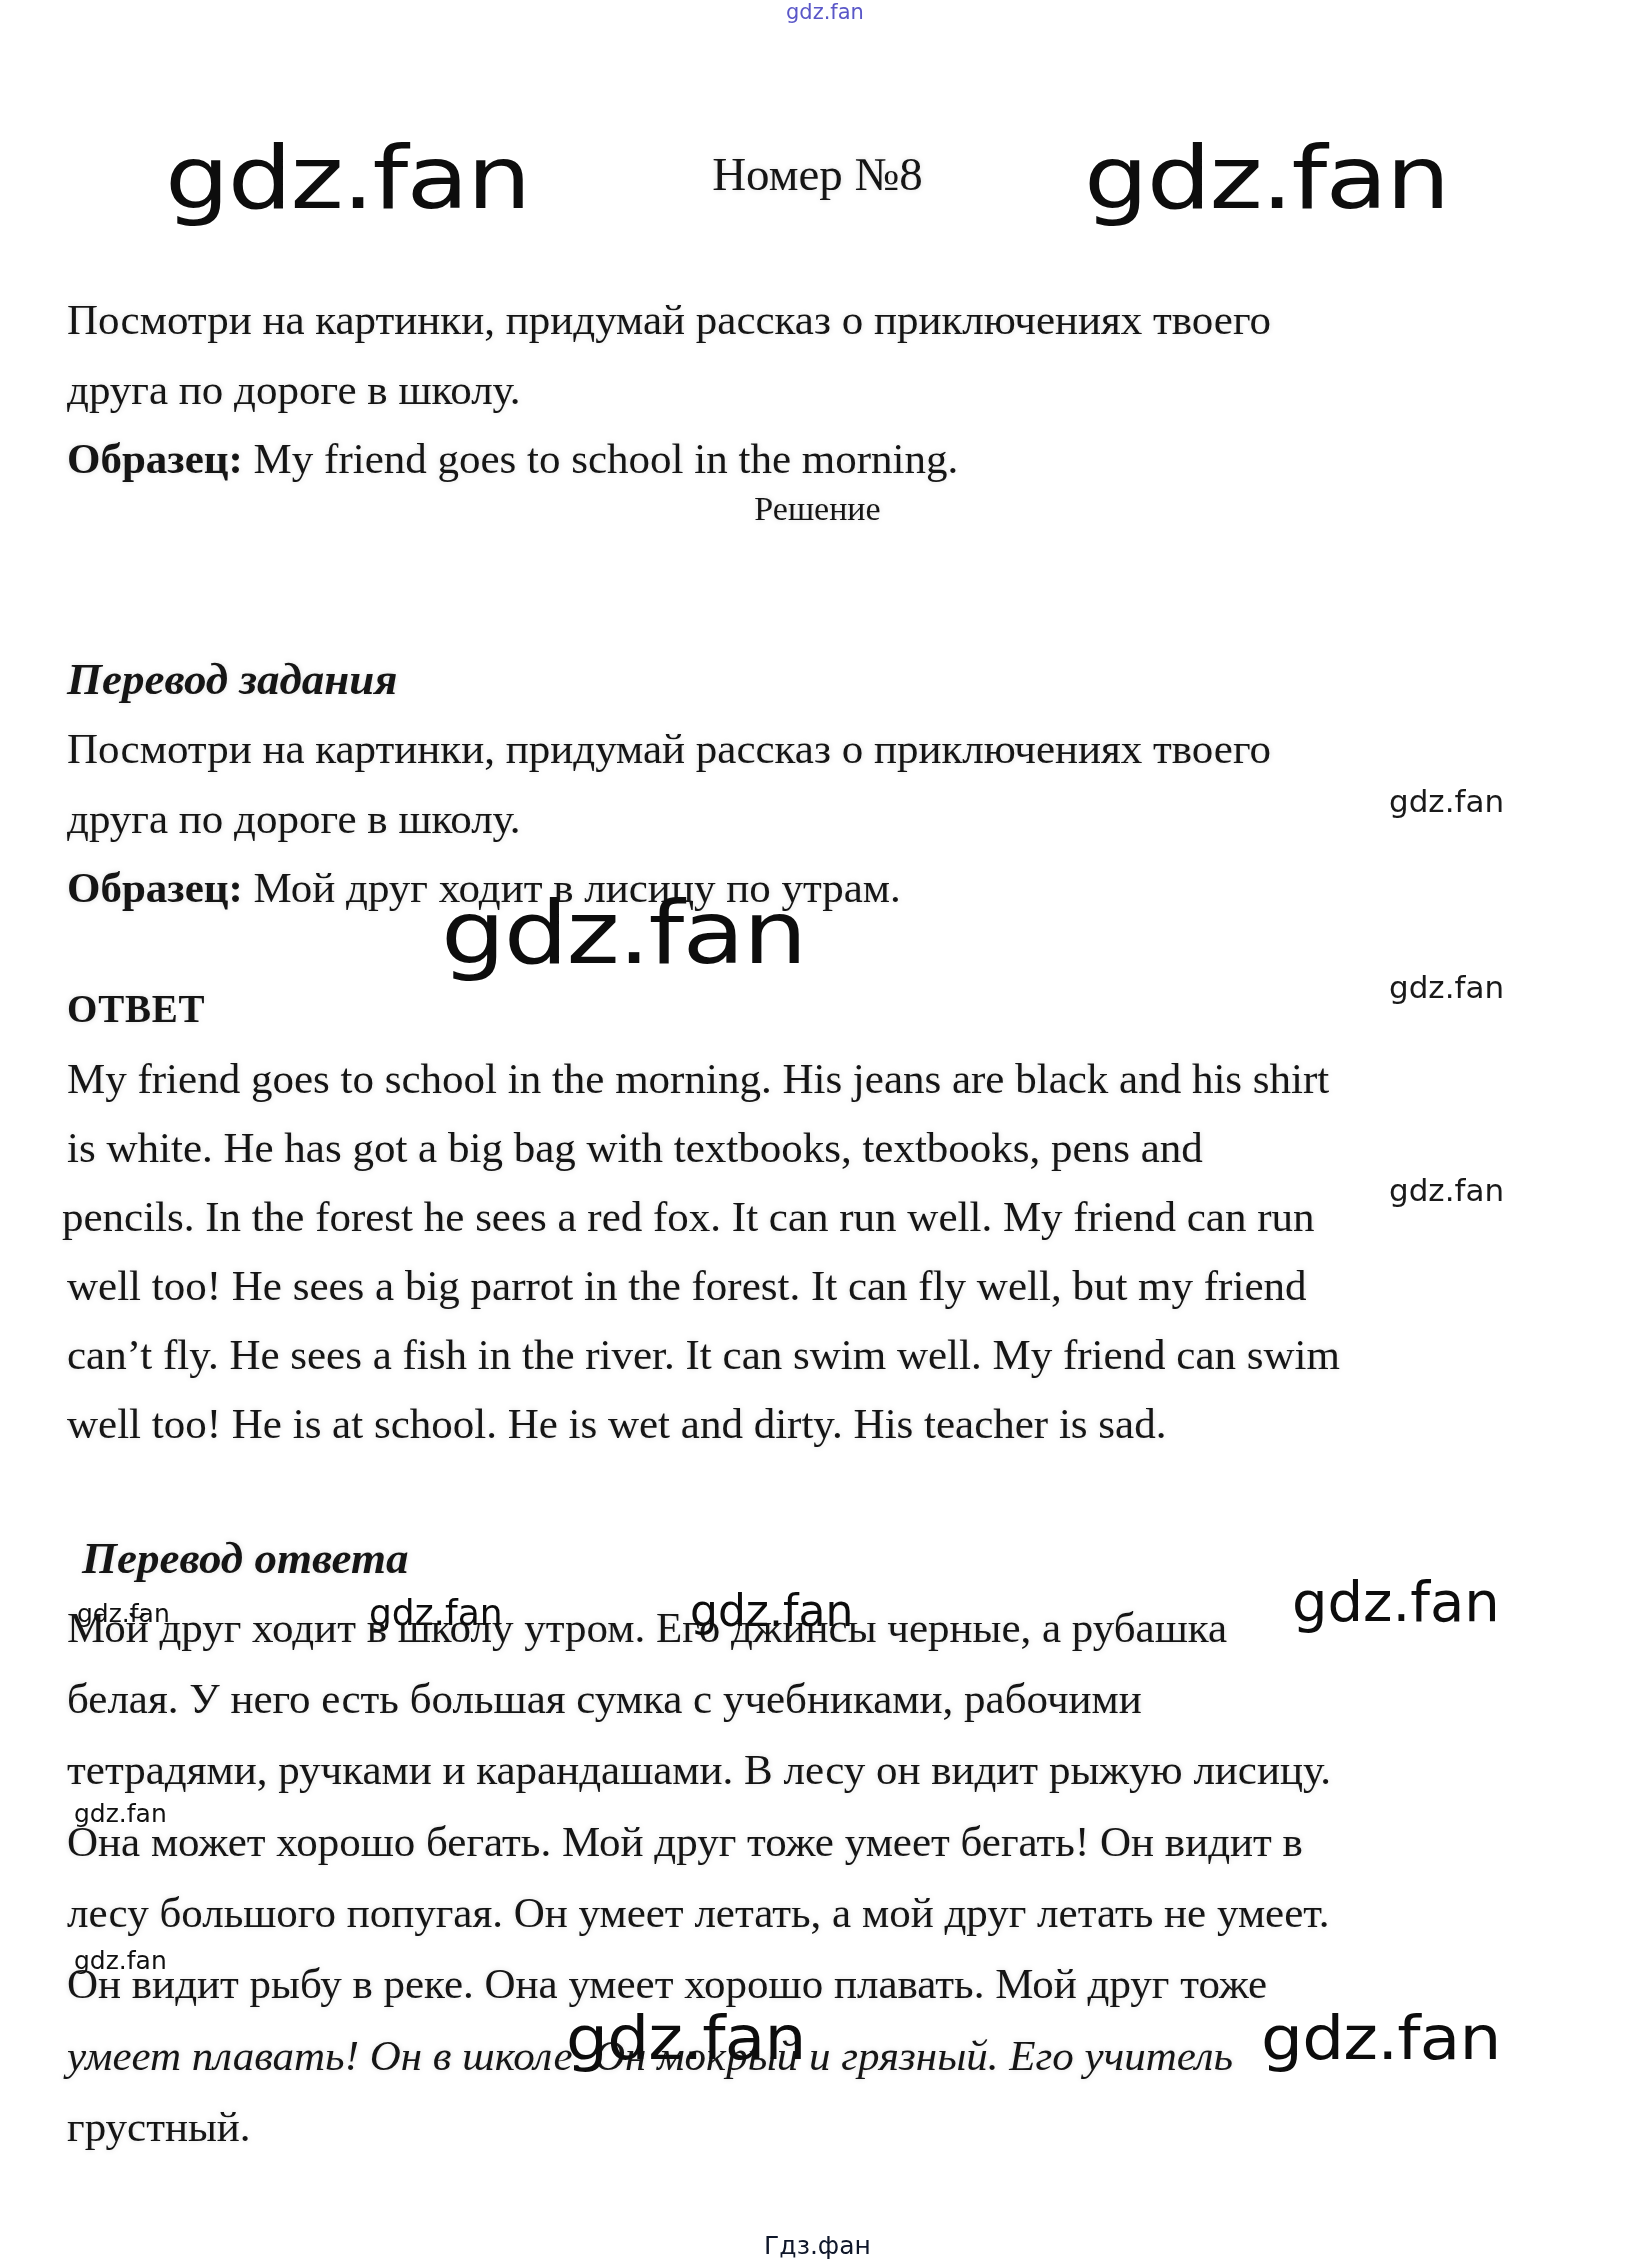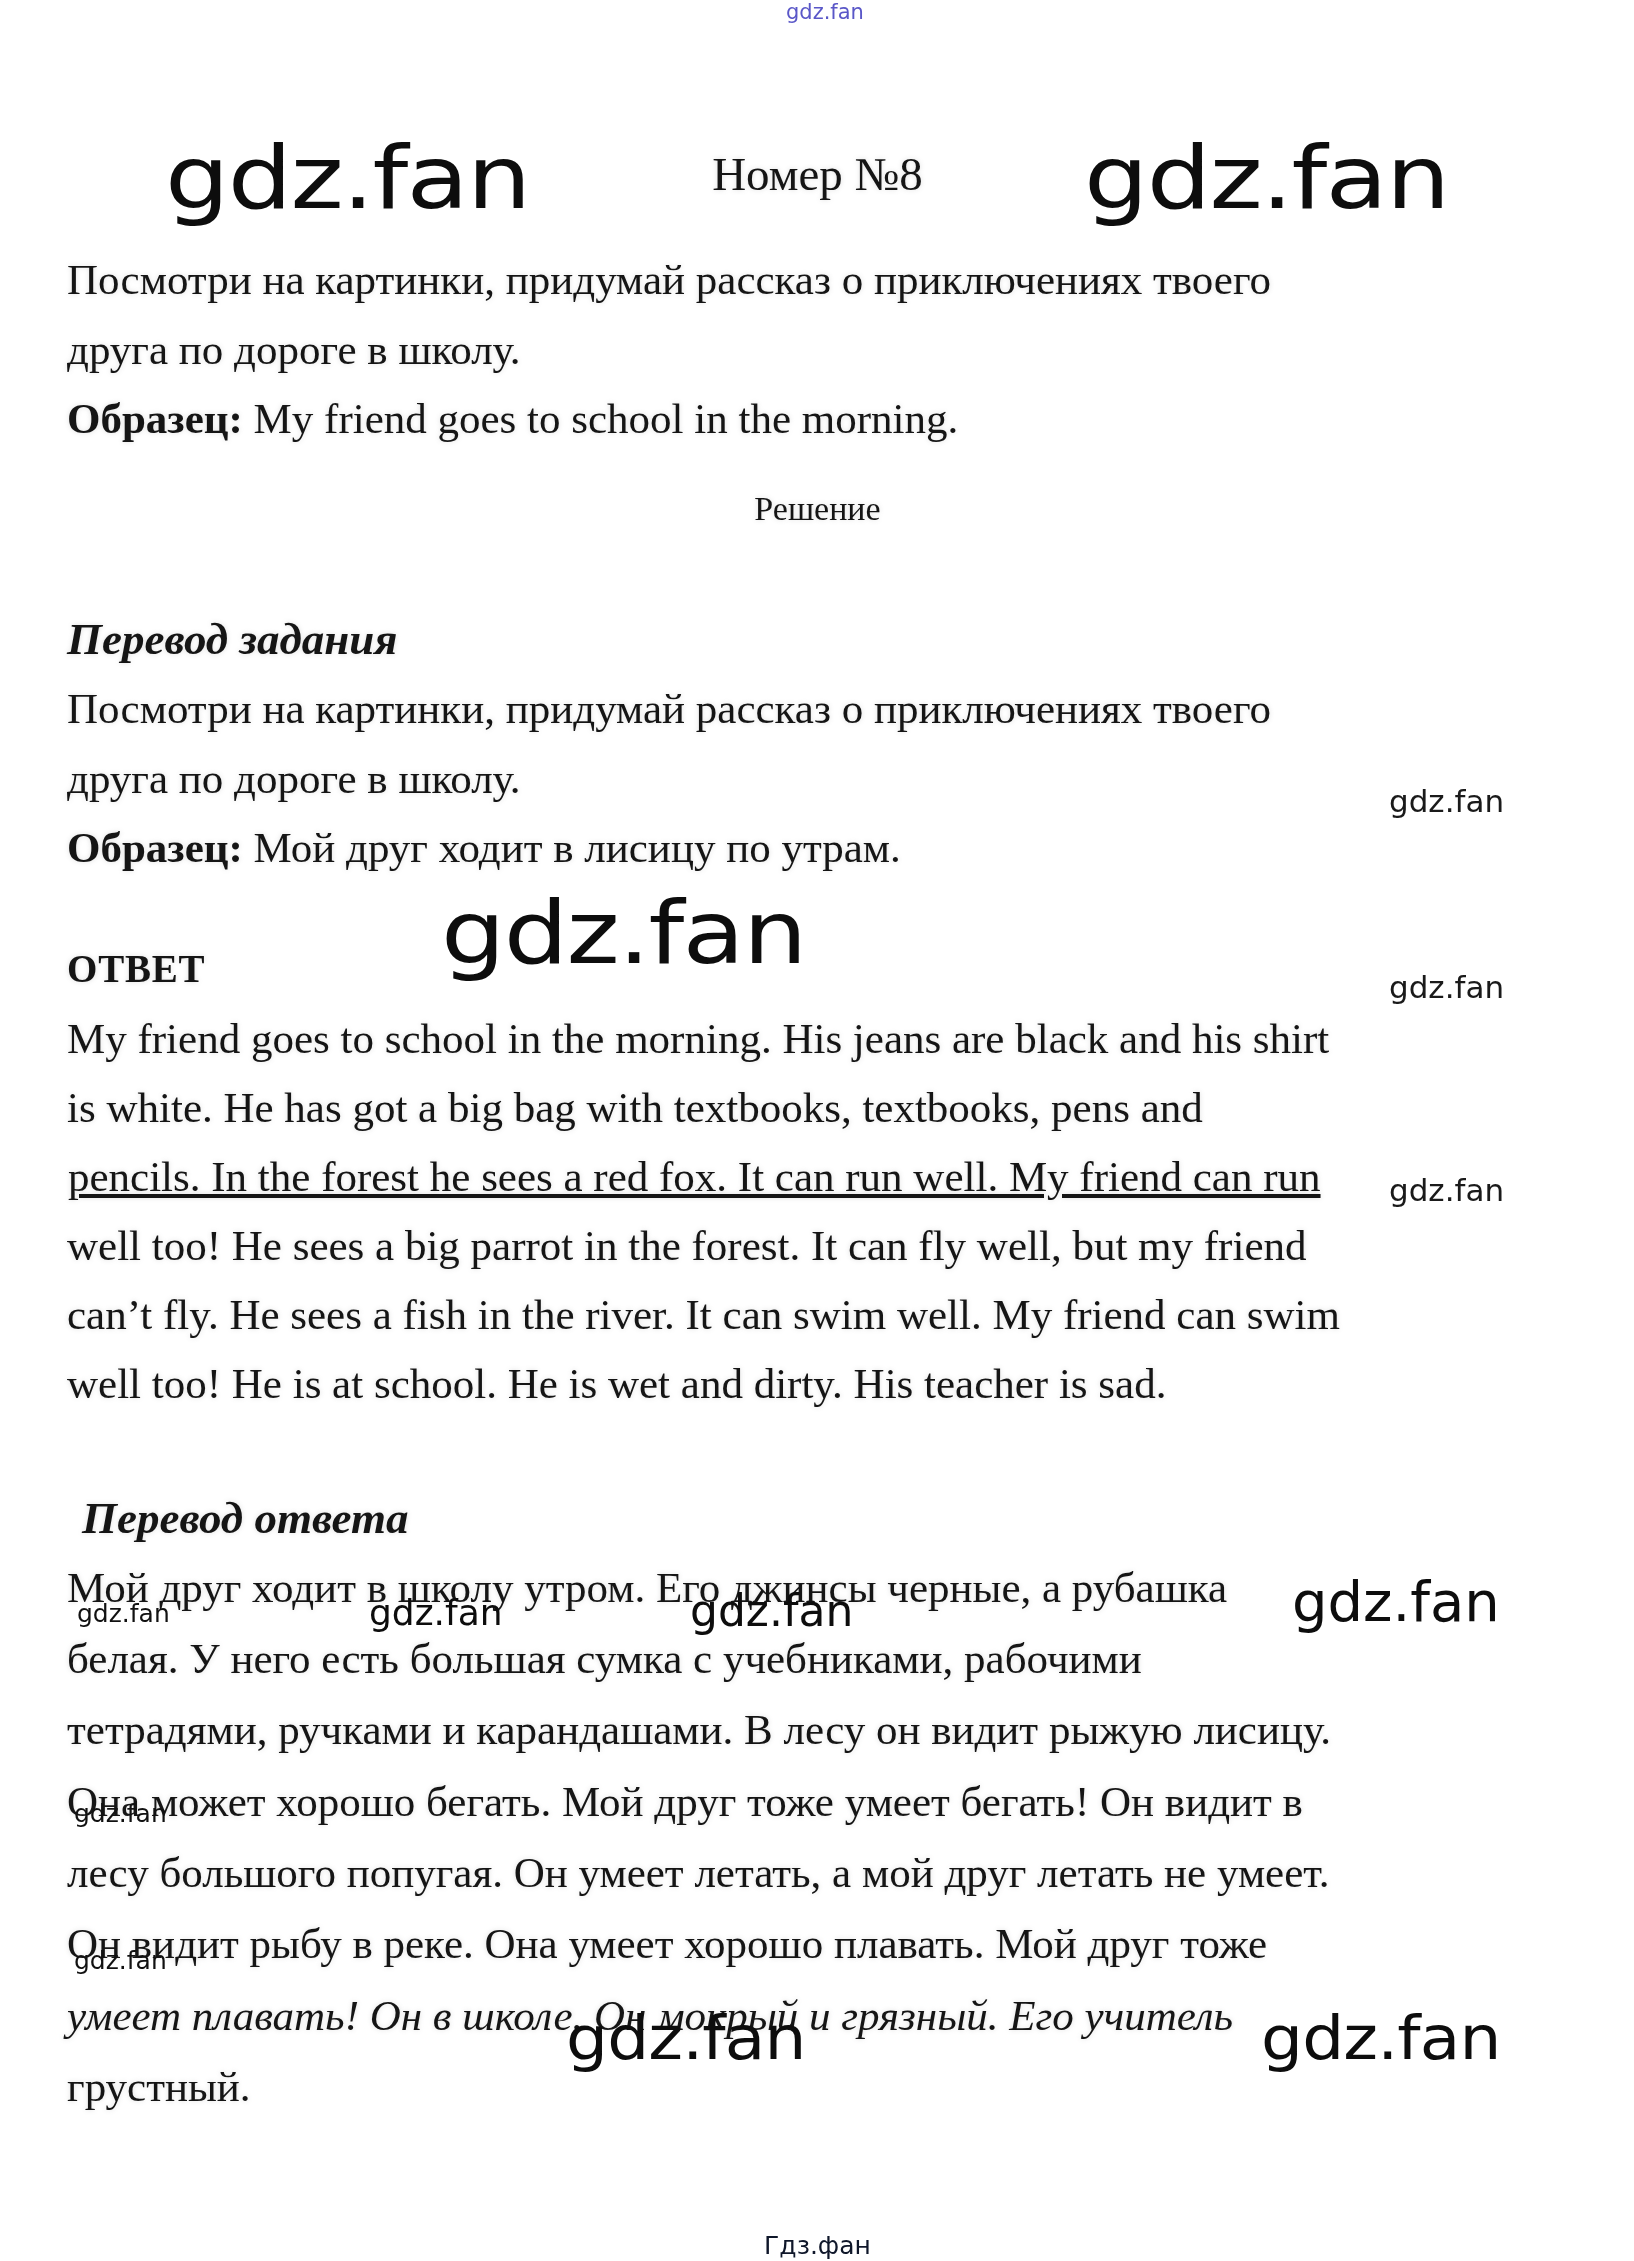--- a/index.html
+++ b/index.html
@@ -11,20 +11,21 @@
   }
   .serif{
     font-family:"Liberation Serif","DejaVu Serif",serif;
     color:#151515;
   }
   .line{
     position:absolute;
     font-size:43px;
     white-space:nowrap;
     text-shadow:0 0 5.5px rgba(110,110,110,0.22);
+    margin-top:40px;
   }
   .heading-bi{
     font-weight:bold;
     font-style:italic;
     font-size:45px;
   }
   .answer-label{
     font-weight:bold;
     font-size:39px;
     letter-spacing:0.8px;
@@ -101,21 +102,21 @@
 <div class="serif line" style="left:67px;top:754px;">друга по дороге в школу.</div>
 <div class="serif line" style="left:67px;top:823px;"><span class="sample-label">Образец:</span>&nbsp;<span>Мой друг ходит в лисицу по утрам.</span></div>
 <span class="wm wm-small" style="left:1389px;top:786px;">gdz.fan</span>
 
 <div class="serif line answer-label" style="left:67px;top:946px;">ОТВЕТ</div>
 <span class="wm wm-big" style="left:441px;top:890px;">gdz.fan</span>
 <span class="wm wm-small" style="left:1389px;top:972px;">gdz.fan</span>
 
 <div class="serif line" style="left:67px;top:1014px;">My friend goes to school in the morning. His jeans are black and his shirt</div>
 <div class="serif line" style="left:67px;top:1083px;">is white. He has got a big bag with textbooks, textbooks, pens and</div>
-<div class="serif line" style="left:68px;top:1152px;text-decoration:underline;">pencils. In the forest he sees a red fox. It can run well. My friend can run</div>
+<div class="serif line" style="left:62px;top:1152px;">pencils. In the forest he sees a red fox. It can run well. My friend can run</div>
 <div class="serif line" style="left:67px;top:1221px;">well too! He sees a big parrot in the forest. It can fly well, but my friend</div>
 <div class="serif line" style="left:67px;top:1290px;">can’t fly. He sees a fish in the river. It can swim well. My friend can swim</div>
 <div class="serif line" style="left:67px;top:1359px;">well too! He is at school. He is wet and dirty. His teacher is sad.</div>
 <span class="wm wm-small" style="left:1389px;top:1175px;">gdz.fan</span>
 
 <div class="serif line heading-bi" style="left:82px;top:1492px;">Перевод ответа</div>
 
 <div class="serif line" style="left:67px;top:1563px;">Мой друг ходит в школу утром. Его джинсы черные, а рубашка</div>
 <span class="wm wm-tiny" style="left:77px;top:1601px;">gdz.fan</span>
 <span class="wm" style="left:369px;top:1595px;font-size:36px;">gdz.fan</span>

